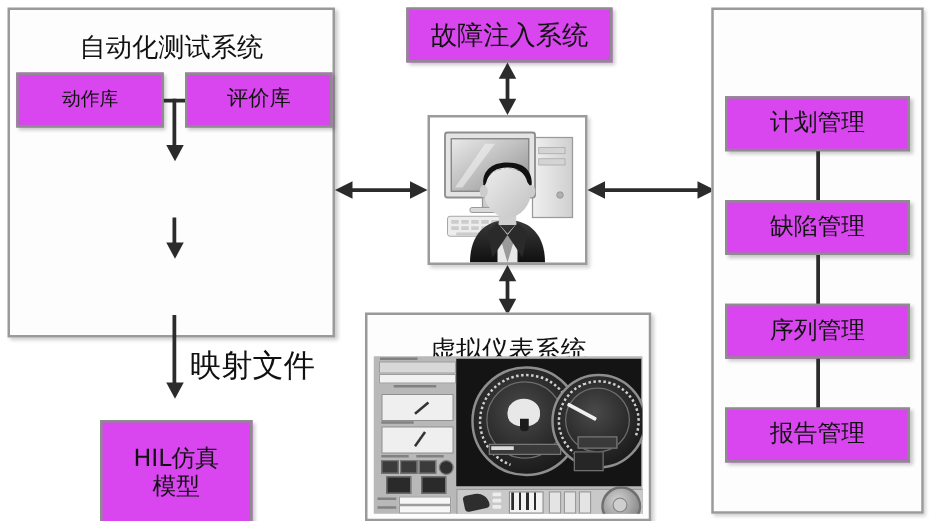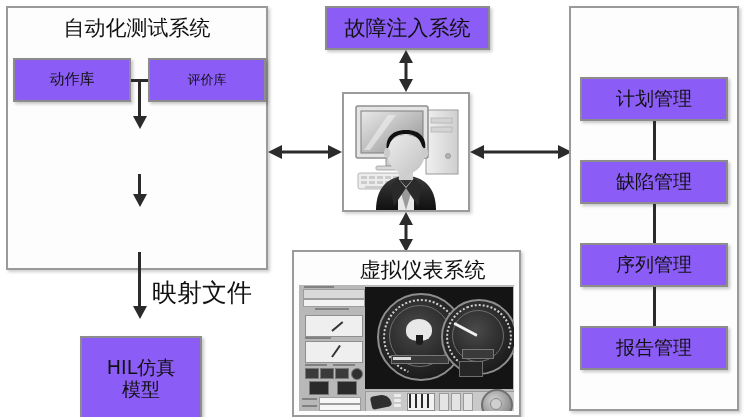--- a/index.html
+++ b/index.html
@@ -21,36 +21,37 @@
   .panel {
     position: absolute;
     box-sizing: border-box;
     background: #fdfdfd;
     border: 2px solid #9a9a9a;
     box-shadow: 2px 2px 3px rgba(0,0,0,0.20);
   }
   .box {
     position: absolute;
     box-sizing: border-box;
-    background: #8b5cf6;
+    background: #d946ef;
     border: 2px solid #8c8c8c;
     box-shadow: 2px 2px 3px rgba(0,0,0,0.22);
     display: flex;
     align-items: center;
     justify-content: center;
     text-align: center;
     color: #111111;
     line-height: 1.15;
   }
   .panel-title {
     position: absolute;
     text-align: center;
     color: #111111;
     font-weight: 500;
     white-space: nowrap;
+    margin-top: 10px;
   }
   .free-label {
     position: absolute;
     color: #111111;
     white-space: nowrap;
   }
   
   .vline {
     position: absolute;
     background: #2b2b2b;
@@ -156,21 +157,21 @@
 <div id="canvas">
 
   <div class="panel" style="left:6px; top:6px; width:262px; height:264px;"></div>
 
   <div class="panel-title" style="left:6px; top:14px; width:262px; font-size:21px;">自动化测试系统</div>
 
   <div class="box" style="left:13px; top:58px; width:118px; height:44px; font-size:15px;">
     <span>动作库</span>
   </div>
 
-  <div class="box" style="left:148px; top:58px; width:118px; height:44px; font-size:13px;">
+  <div class="box" style="left:148px; top:58px; width:118px; height:44px; font-size:17px;">
     <span>评价库</span>
   </div>
 
   <div class="hline" style="left:131px; top:79px; width:17px; height:3px;"></div>
   <div class="vline" style="left:138px; top:79px; width:3px; height:38px;"></div>
   <svg class="arrow-svg" style="left:131px; top:112px;" width="18" height="18" viewBox="0 0 18 18">
     <polygon points="9,17 2,4 16,4" fill="#2b2b2b"></polygon>
   </svg>
 
 
@@ -287,21 +288,21 @@
   </svg>
 
   <svg class="arrow-svg" style="left:396px; top:212px;" width="20" height="40" viewBox="0 0 20 40">
     <line x1="10" y1="4" x2="10" y2="36" stroke="#2b2b2b" stroke-width="3"></line>
     <polygon points="10,0 3,13 17,13" fill="#2b2b2b"></polygon>
     <polygon points="10,40 3,27 17,27" fill="#2b2b2b"></polygon>
   </svg>
 
   <div class="panel" style="left:292px; top:250px; width:229px; height:167px;"></div>
 
-  <div class="panel-title" style="left:292px; top:256px; width:229px; font-size:21px;padding-left:16px;">虚拟仪表系统</div>
+  <div class="panel-title" style="left:292px; top:256px; width:229px; font-size:21px;">虚拟仪表系统</div>
 
   <div class="cluster" style="left:299px; top:285px; width:215px; height:126px;">
 
     <div class="panel-strip" style="left:4px; top:4px; width:60px; height:8px;"></div>
     <div class="txt-line" style="left:5px; top:1px; width:30px; height:2px;"></div>
     <div class="panel-strip" style="left:4px; top:14px; width:60px; height:6px; background:#f2f2f2;"></div>
     <div class="txt-line" style="left:16px; top:23px; width:34px; height:2px;"></div>
 
     <div class="mini-gauge" style="left:6px; top:30px; width:56px; height:20px;"></div>
     <div style="position:absolute; left:33px; top:45px; width:14px; height:2px; background:#333; transform-origin:left center; transform:rotate(-40deg);"></div>

